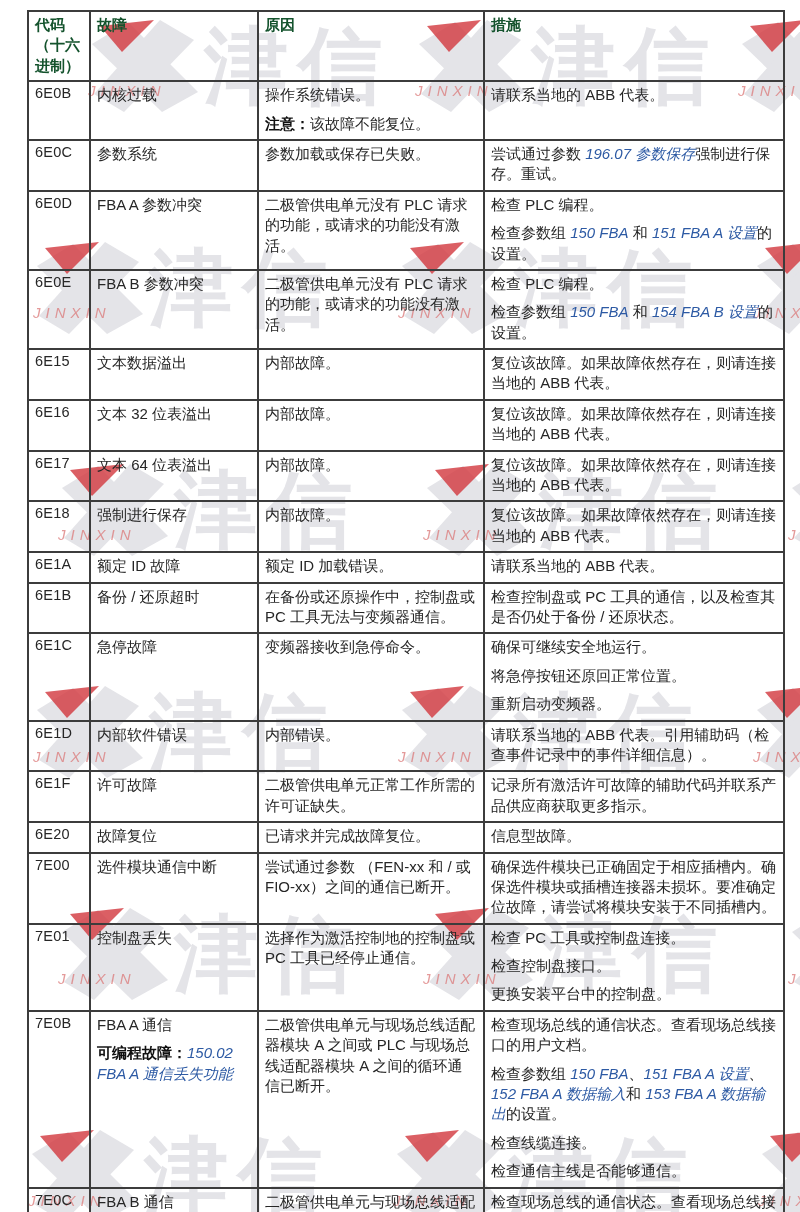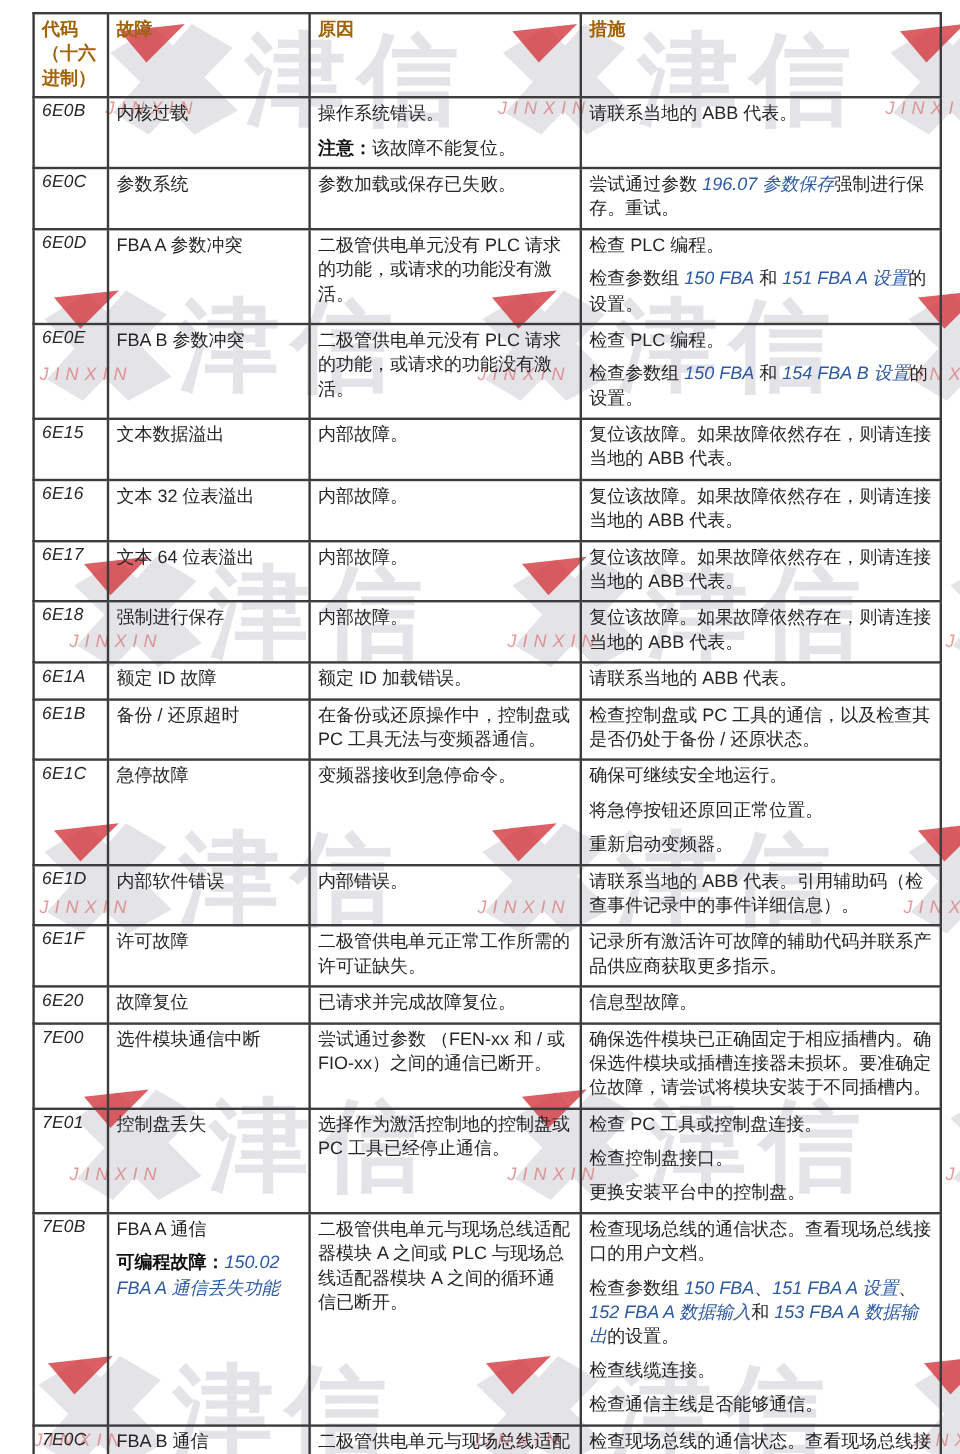--- a/index.html
+++ b/index.html
@@ -29,34 +29,34 @@
     background:transparent;
   }
   .fault-table th,.fault-table td{
     border:2px solid #3c3c3c;
     vertical-align:top;text-align:left;
     padding:2px 6px 4px 6px;
     font-size:15px;line-height:1.36;
     color:#262626;
   }
   .fault-table th{
-    font-weight:bold;color:#a16207;
+    font-weight:bold;color:#14532d;
     white-space:pre-line;
     padding-top:3px;
   }
   .col-code{width:62px;}
   .col-fault{width:168px;}
   .col-cause{width:226px;}
   .col-action{width:300px;}
   .cp{margin:1px 0 8px 0;}
   .cp:last-child{margin-bottom:1px;}
   .seg-n{font-style:normal;}
   .seg-b{font-weight:bold;color:#111;}
   .seg-p{color:#2d5aa4;font-style:italic;text-align:center;}
-  td.code-cell{font-size:14.5px;letter-spacing:0.2px;font-style:italic;}
+  td.code-cell{font-size:14.5px;letter-spacing:0.2px;}
 </style>
 </head>
 <body>
 
 <div class="wm-layer">
     <div class="wm-unit" style="left: 88px; top: 18px;">
       <svg width="112" height="96" viewBox="0 0 112 96">
         <polygon points="4,26 40,4 110,74 74,94" fill="#e4e4e8"></polygon>
         <polygon points="72,2 106,22 36,94 6,76" fill="#e4e4e8"></polygon>
         <polygon points="12,8 66,2 34,34" fill="#d2373d" opacity="0.8"></polygon>

